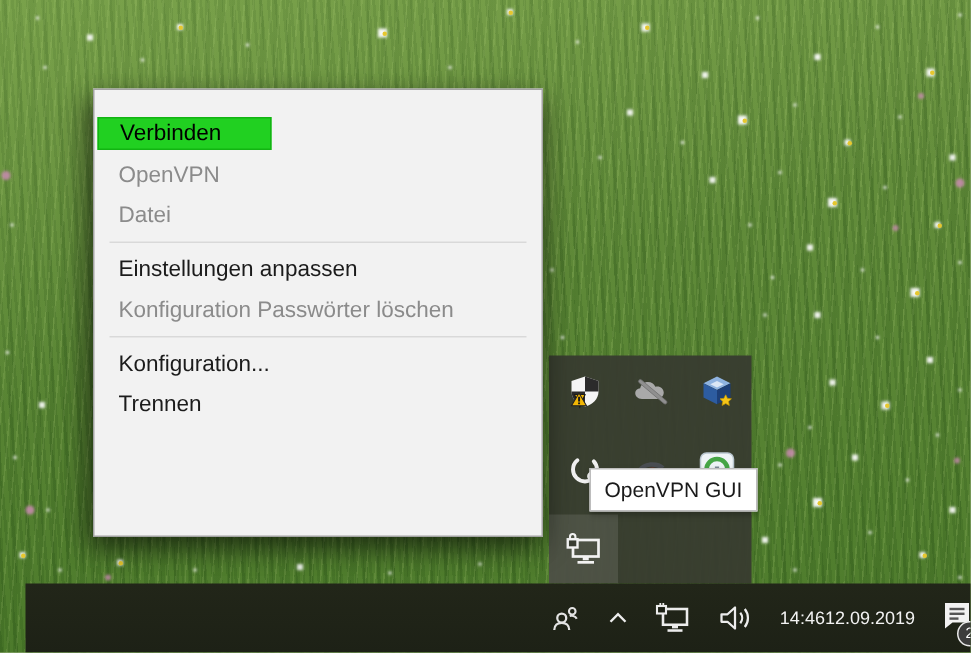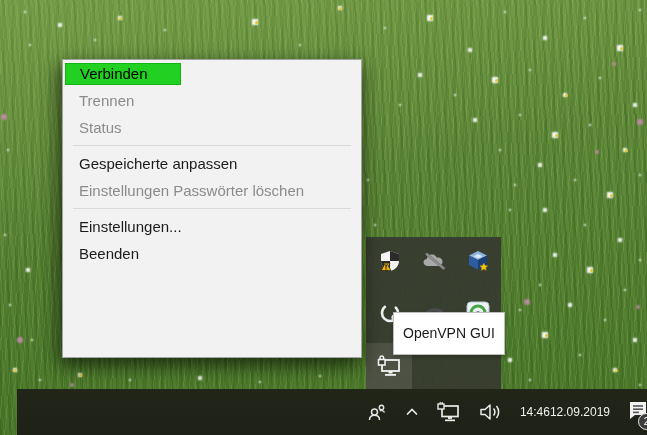--- a/index.html
+++ b/index.html
@@ -62,40 +62,40 @@
       14px 369px 0 0 #e6c72e,79px 374px 0 0 #e6c72e,565px 94px 0 0 #e6c72e,
       625px 149px 0 0 #e6c72e,119px 17px 0 0 #e6c72e,339px 7px 0 0 #e6c72e;}
   .clovers{position:absolute;top:0;left:0;width:4px;height:4px;border-radius:50%;
     box-shadow:2px 115px 2px 1px rgba(205,140,180,.85),18px 338px 2px 1px rgba(205,140,180,.85),
       638px 120px 2px 1px rgba(205,140,180,.85),612px 62px 2px 0 rgba(205,140,180,.8),
       525px 300px 2px 1px rgba(205,140,180,.85),636px 305px 2px 0 rgba(205,140,180,.8),
       70px 383px 2px 0 rgba(205,140,180,.8),595px 150px 2px 0 rgba(205,140,180,.8);}
 
   
   #menu{position:absolute;left:62px;top:59px;width:300px;height:299px;box-sizing:border-box;
-    background:#f2f2f2;border:1px solid #a3a3a3;padding:0 0;
+    background:#f2f2f2;border:1px solid #a3a3a3;padding:16px 0;
     box-shadow:0 6px 18px rgba(0,0,0,.45), -6px 8px 16px rgba(0,0,0,.28);z-index:30;
     font-size:15px;color:#1b1b1b;}
   .mi{height:27px;line-height:27px;padding-left:16px;white-space:nowrap;cursor:default;}
   .mi.disabled{color:#8b8b8b;}
   .mi.highlighted{padding-left:2px;}
   .mi.highlighted .hl{display:inline-block;height:20px;line-height:20px;vertical-align:middle;
     margin-top:-2px;padding:0 32px 0 14px;background:#21d021;border:1px solid #12b412;color:#000;}
   .msep{border-top:1px solid #d9d9d9;margin:4px 10px;height:0;}
 
   
   #flyout{position:absolute;left:366px;top:237px;width:135px;height:152px;
     background:rgba(56,60,48,.96);z-index:10;}
   .fcell{position:absolute;width:44px;height:44px;display:flex;align-items:center;justify-content:center;}
   .fcell.hover{background:rgba(255,255,255,.10);}
   .fcell svg{display:block;}
 
   
   #tooltip{position:absolute;left:393px;top:312px;height:27px;line-height:27px;z-index:40;
-    background:#ffffff;border:1px solid #bdbdbd;padding:7px 9px;font-size:14px;color:#1a1a1a;
+    background:#ffffff;border:1px solid #bdbdbd;padding:0 9px;font-size:14px;color:#1a1a1a;
     box-shadow:1px 2px 4px rgba(0,0,0,.25);white-space:nowrap;}
 
   
   #taskbar{position:absolute;left:17px;top:389px;width:647px;height:46px;
     background:linear-gradient(180deg,#222619 0%,#1d2116 100%);z-index:50;
     display:flex;align-items:center;}
   .tb-right{position:absolute;right:0;top:0;height:100%;display:flex;align-items:center;}
   .tb-btn{height:100%;display:flex;align-items:center;justify-content:center;padding:0 8px;cursor:default;}
   .clock{color:#f2f2f2;font-size:12px;text-align:center;line-height:15px;padding:0 8px;}
   .showdesktop{width:5px;height:100%;border-left:1px solid rgba(255,255,255,.25);}
@@ -168,28 +168,28 @@
         <rect x="12.5" y="18" width="4" height="2.5" fill="#f2f2f2"></rect>
         <rect x="9" y="21" width="11" height="1.8" fill="#f2f2f2"></rect>
         <rect x="2.5" y="6.5" width="6.5" height="5.5" fill="#3a3e33" stroke="#f2f2f2" stroke-width="1.6"></rect>
         <path d="M4 6.5 V4.8 a1.8 1.8 0 0 1 3.6 0 V6.5" fill="none" stroke="#f2f2f2" stroke-width="1.4"></path>
       </svg>
     </div>
   </div>
 
   <div id="menu">
     <div class="mi highlighted"><span class="hl">Verbinden</span></div>
-    <div class="mi disabled">Trennen</div>
-    <div class="mi disabled">Status</div>
+    <div class="mi disabled">OpenVPN</div>
+    <div class="mi disabled">Datei</div>
     <div class="msep"></div>
-    <div class="mi">Gespeicherte anpassen</div>
-    <div class="mi disabled">Einstellungen Passwörter löschen</div>
+    <div class="mi">Einstellungen anpassen</div>
+    <div class="mi disabled">Konfiguration Passwörter löschen</div>
     <div class="msep"></div>
-    <div class="mi">Einstellungen...</div>
-    <div class="mi">Beenden</div>
+    <div class="mi">Konfiguration...</div>
+    <div class="mi">Trennen</div>
   </div>
 
   <div id="tooltip">OpenVPN GUI</div>
 
   <div id="taskbar">
     <div class="tb-right">
       <div class="tb-btn">
         <svg width="22" height="22" viewBox="0 0 22 22">
           <circle cx="8.5" cy="11" r="3" fill="none" stroke="#e3e3e3" stroke-width="1.5"></circle>
           <path d="M3.5 19 C3.5 15.8 5.7 14.2 8.5 14.2 C11.3 14.2 13.5 15.8 13.5 19" fill="none" stroke="#e3e3e3" stroke-width="1.5"></path>

